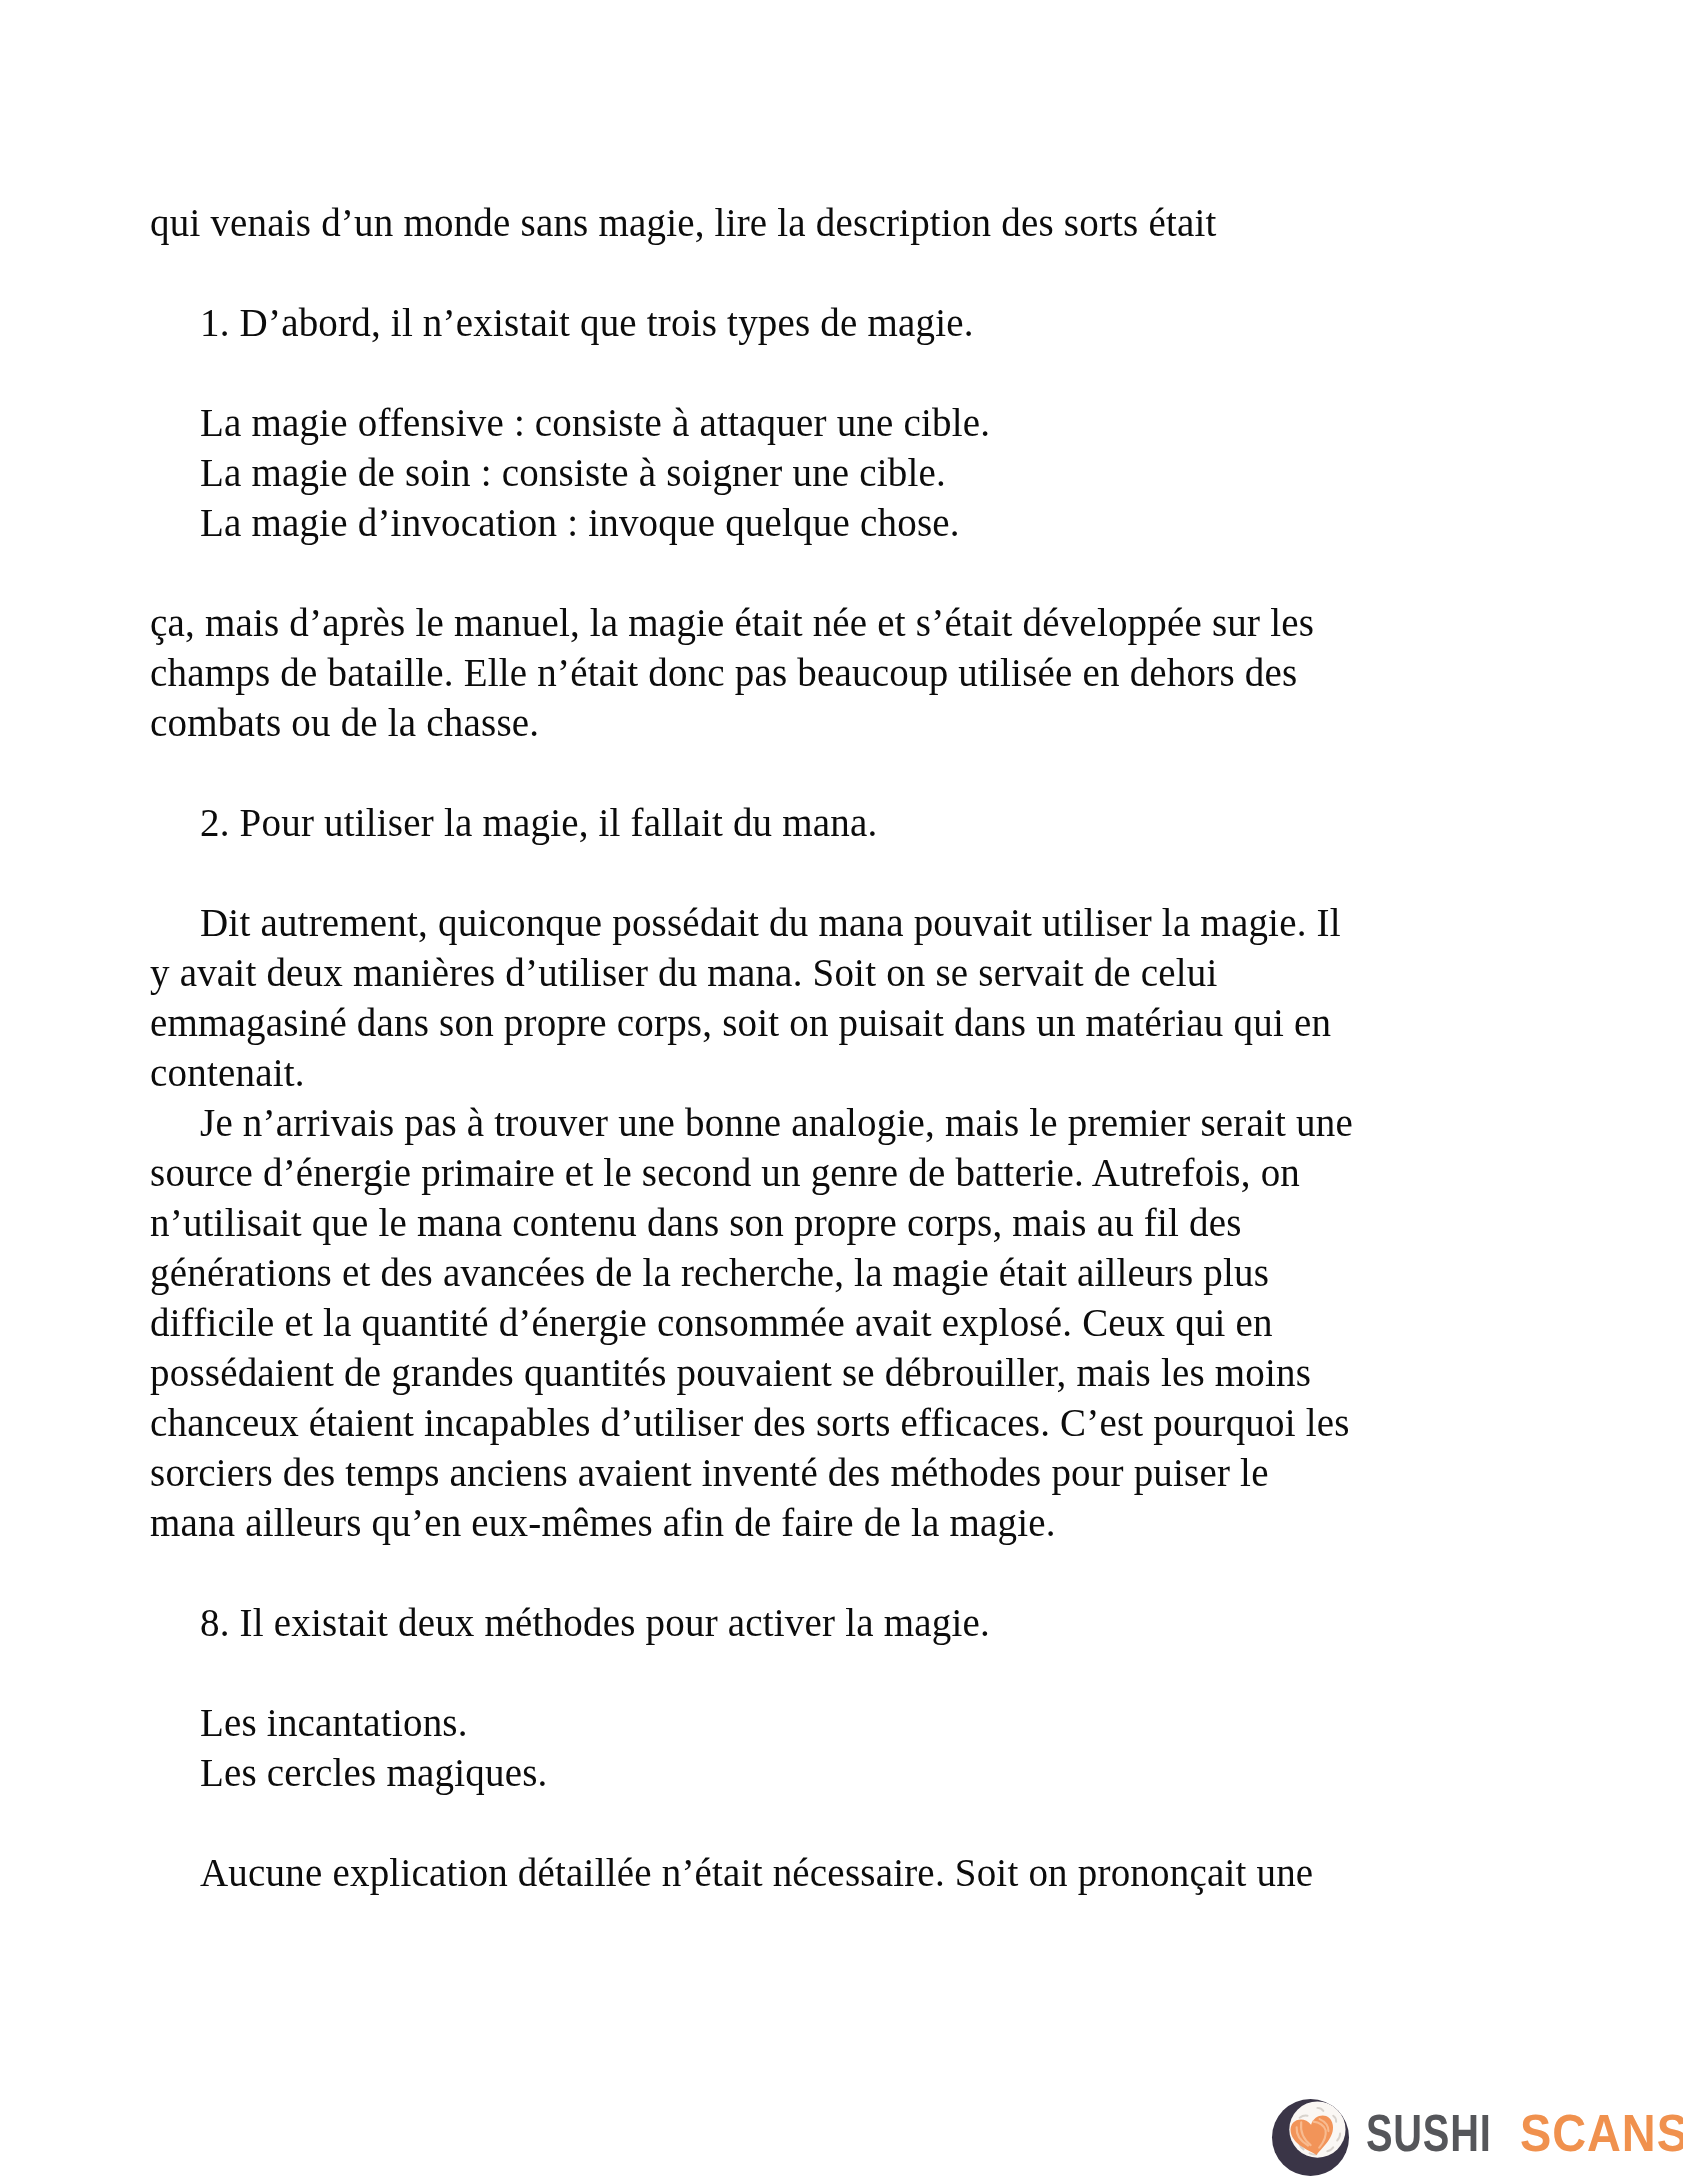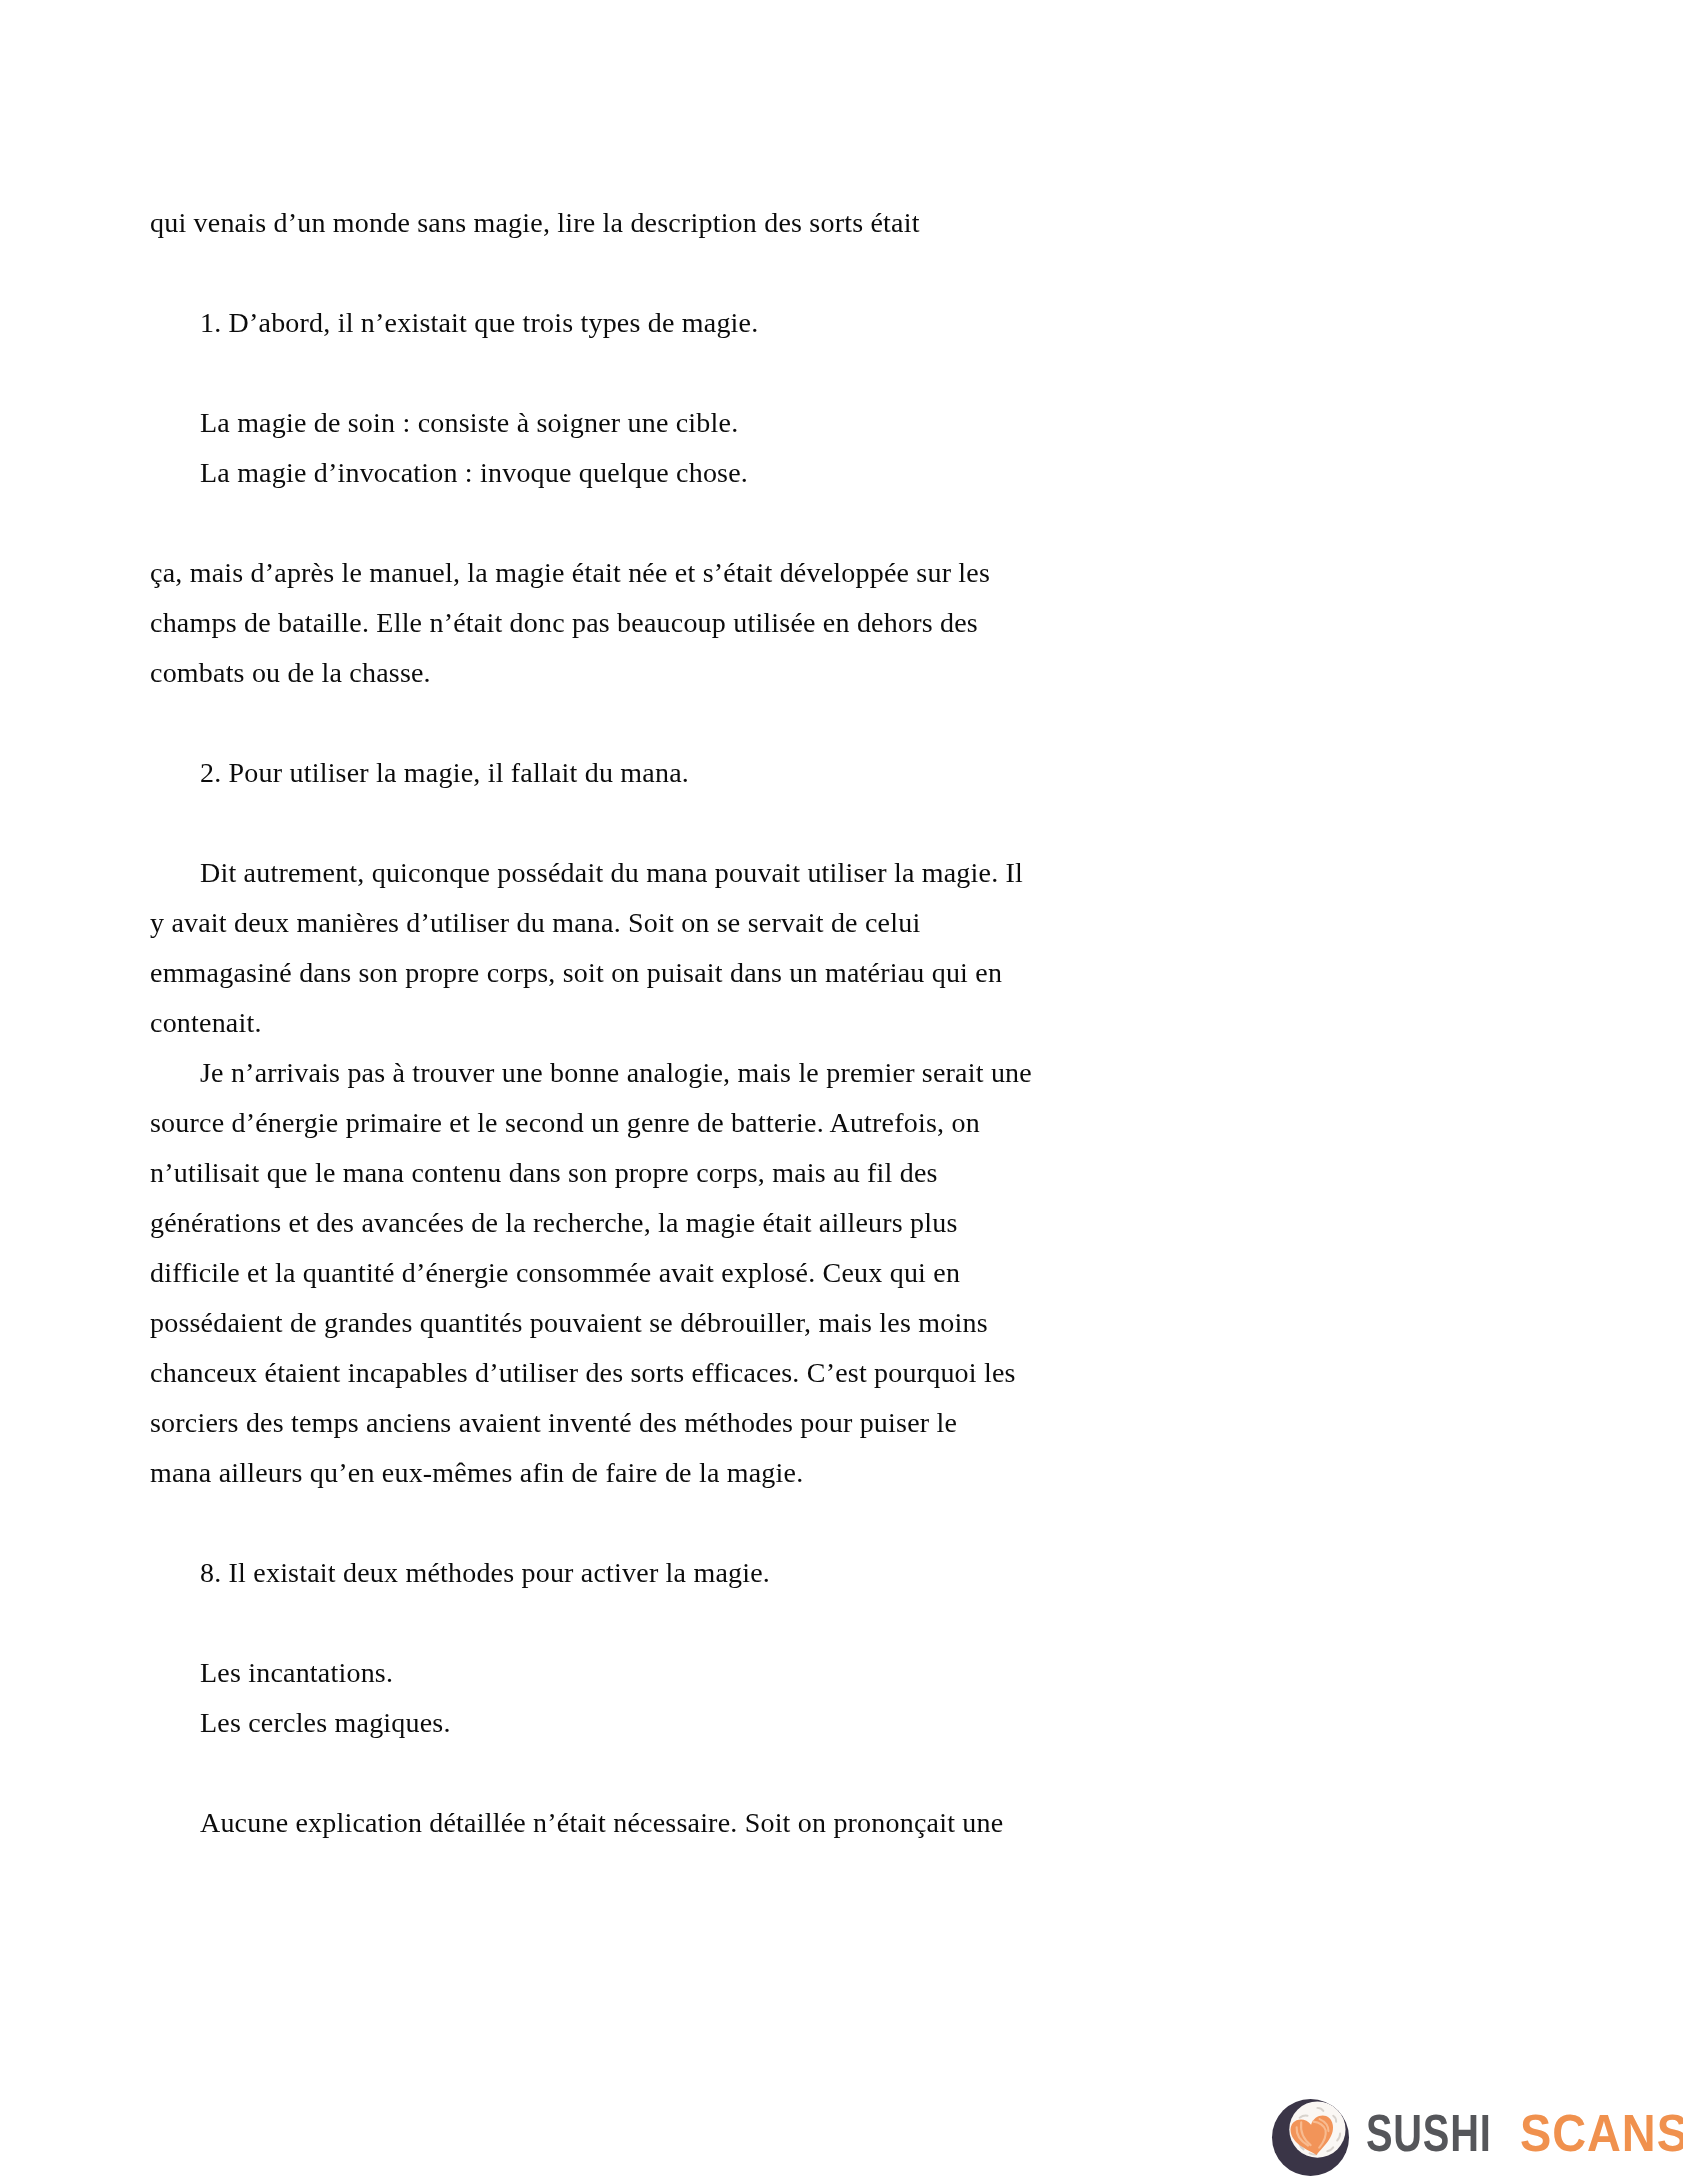--- a/index.html
+++ b/index.html
@@ -13,21 +13,21 @@
     color:#0c0c0c;
   }
   .text-block {
     position:absolute;
     left:150px; top:198px;
     width:1406px;
   }
   .line {
     height:50px;
     line-height:50px;
-    font-size:28px;
+    font-size:39px;
     white-space:nowrap;
     letter-spacing:0.2px;
   }
   .line.indent { padding-left:50px; }
   .line.blank {  }
 
   
   .logo-icon {
     position:absolute;
     left:1271px; top:2098px;
@@ -50,20 +50,21 @@
 </head>
 <body>
 
 <div class="page">
 
   <div class="text-block" id="text-block">
       <div class="line">qui venais d’un monde sans magie, lire la description des sorts était</div>
       <div class="line blank"></div>
       <div class="line indent">1. D’abord, il n’existait que trois types de magie.</div>
       <div class="line blank"></div>
+      <div class="line indent">La magie offensive : consiste à attaquer une cible.</div>
       <div class="line indent">La magie de soin : consiste à soigner une cible.</div>
       <div class="line indent">La magie d’invocation : invoque quelque chose.</div>
       <div class="line blank"></div>
       <div class="line">ça, mais d’après le manuel, la magie était née et s’était développée sur les</div>
       <div class="line">champs de bataille. Elle n’était donc pas beaucoup utilisée en dehors des</div>
       <div class="line">combats ou de la chasse.</div>
       <div class="line blank"></div>
       <div class="line indent">2. Pour utiliser la magie, il fallait du mana.</div>
       <div class="line blank"></div>
       <div class="line indent">Dit autrement, quiconque possédait du mana pouvait utiliser la magie. Il</div>

